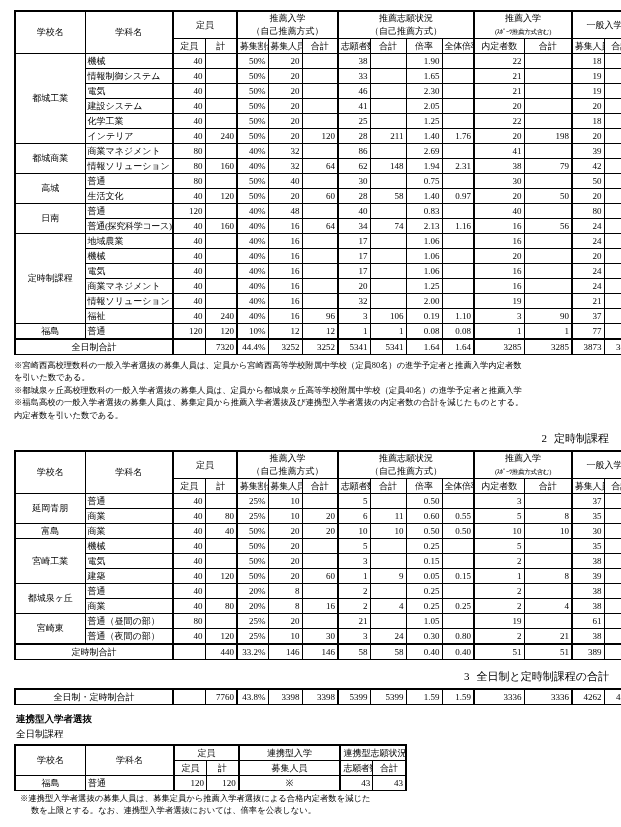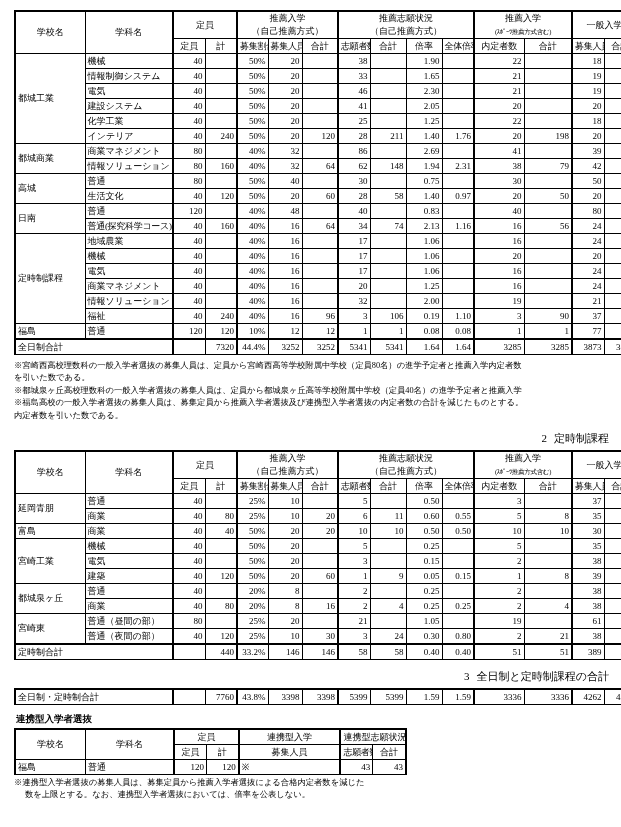--- a/index.html
+++ b/index.html
@@ -18,36 +18,36 @@
     border:1px solid #000;
     padding:0 2px;
     height:14px;
     line-height:13px;
     font-weight:normal;
     font-size:9px;
     overflow:hidden;
     white-space:nowrap;
   }
   .num{text-align:right;}
-  .ctr{font-family:Liberation Serif, serif;}
+  .ctr{text-align:center;font-family:Liberation Serif, serif;}
   .lft{text-align:left;}
   .hd{text-align:center;vertical-align:middle;}
   .tiny{font-size:6.5px;letter-spacing:-0.3px;}
   .thickL{border-left:2px solid #000 !important;}
   .thickR{border-right:2px solid #000 !important;}
   .thickT{border-top:2px solid #000 !important;}
   .grpTop{border-top:1.6px solid #000 !important;}
 
   .secTitle{font-size:11px;margin:9px 0 4px 2px;text-align:right;}
   .secTitle .n{margin-right:7px;}
   .notes{margin:5px 0 0 0;font-size:8.3px;line-height:12.4px;}
   .notes div{white-space:nowrap;}
   .subhead{font-size:9.5px;margin:8px 0 2px 2px;font-weight:bold;}
   .subhead2{font-size:9.5px;margin:2px 0 3px 2px;}
-  .botnotes{font-size:8.3px;line-height:12.4px;margin-top:2px;}
+  .botnotes{font-size:8.3px;line-height:12.4px;margin-top:2px;margin-left:6px;}
   .indent{padding-left:11px;font-family:Liberation Mono, monospace;}
 </style>
 </head>
 <body>
 
 <div class="page">
 
   <table class="grid">
     <colgroup>
       <col style="width:70px">
@@ -721,20 +721,21 @@
           <td class="num thickT">1.59</td>
           <td class="num thickL thickT">3336</td>
           <td class="num thickT">3336</td>
           <td class="num thickL thickT">4262</td>
           <td class="num thickR thickT">4262</td>
         </tr>
       </tbody>
   </table>
 
   <div class="subhead">連携型入学者選抜</div>
+  <div class="subhead2">全日制課程</div>
 
   <table class="grid" style="width:393px">
     <colgroup>
       <col style="width:70px">
         <col style="width:88px">
       <col style="width:32px">
         <col style="width:32px">
       <col style="width:101px">
       <col style="width:32px">
         <col style="width:33px">

